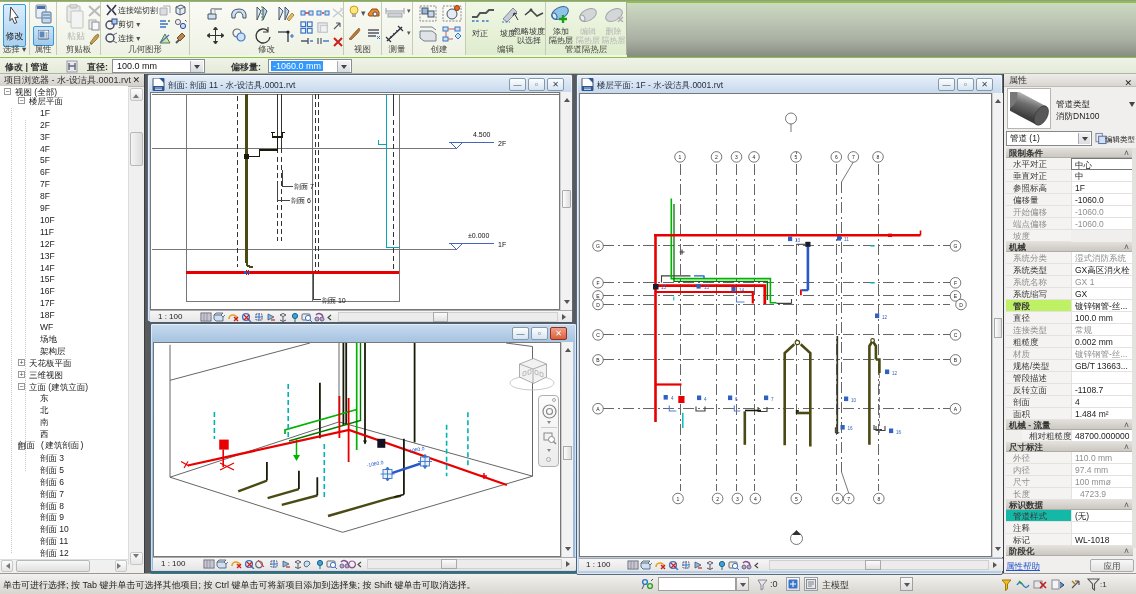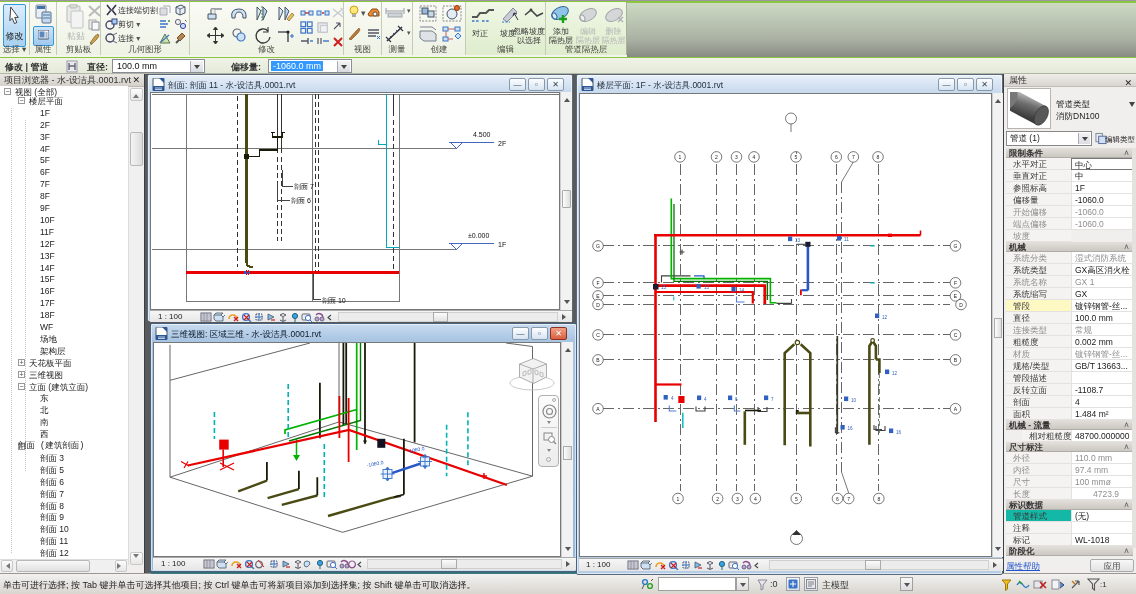--- a/index.html
+++ b/index.html
@@ -442,21 +442,21 @@
       <div class="abs" style="left:65px;top:155.6px;width:62px;height:12px;background:#701a75;border-bottom:1px solid #e4e2df;border-left:1px solid #e4e2df;font-size:8.5px;color:#8f8f8f;line-height:12px;padding-left:3px;overflow:hidden;white-space:nowrap;margin-top:28px;">0.0000%</div>
       <div class="abs" style="left:0;top:167.6px;width:127px;height:10px;background:linear-gradient(#e3e0db,#cbc7c1);border-bottom:1px solid #b0ada8;font-size:8.5px;font-weight:bold;color:#333;line-height:10px;padding-left:3px;">机械<span style="position:absolute;right:4px;font-weight:normal;color:#555;">˄</span></div>
       <div class="abs" style="left:0;top:177.6px;width:65px;height:12px;background:#f4f3f1;border-bottom:1px solid #e4e2df;font-size:8.5px;color:#8f8f8f;line-height:12px;padding-left:7px;overflow:hidden;white-space:nowrap;">系统分类</div>
       <div class="abs" style="left:65px;top:177.6px;width:62px;height:12px;background:#fff;border-bottom:1px solid #e4e2df;border-left:1px solid #e4e2df;font-size:8.5px;color:#8f8f8f;line-height:12px;padding-left:3px;overflow:hidden;white-space:nowrap;">湿式消防系统</div>
       <div class="abs" style="left:0;top:189.6px;width:65px;height:12px;background:#f4f3f1;border-bottom:1px solid #e4e2df;font-size:8.5px;color:#3a3a3a;line-height:12px;padding-left:7px;overflow:hidden;white-space:nowrap;">系统类型</div>
       <div class="abs" style="left:65px;top:189.6px;width:62px;height:12px;background:#fff;border-bottom:1px solid #e4e2df;border-left:1px solid #e4e2df;font-size:8.5px;color:#1a1a1a;line-height:12px;padding-left:3px;overflow:hidden;white-space:nowrap;">GX高区消火栓</div>
       <div class="abs" style="left:0;top:201.6px;width:65px;height:12px;background:#f4f3f1;border-bottom:1px solid #e4e2df;font-size:8.5px;color:#8f8f8f;line-height:12px;padding-left:7px;overflow:hidden;white-space:nowrap;">系统名称</div>
       <div class="abs" style="left:65px;top:201.6px;width:62px;height:12px;background:#fff;border-bottom:1px solid #e4e2df;border-left:1px solid #e4e2df;font-size:8.5px;color:#8f8f8f;line-height:12px;padding-left:3px;overflow:hidden;white-space:nowrap;">GX 1</div>
       <div class="abs" style="left:0;top:213.6px;width:65px;height:12px;background:#f4f3f1;border-bottom:1px solid #e4e2df;font-size:8.5px;color:#3a3a3a;line-height:12px;padding-left:7px;overflow:hidden;white-space:nowrap;">系统缩写</div>
       <div class="abs" style="left:65px;top:213.6px;width:62px;height:12px;background:#fff;border-bottom:1px solid #e4e2df;border-left:1px solid #e4e2df;font-size:8.5px;color:#1a1a1a;line-height:12px;padding-left:3px;overflow:hidden;white-space:nowrap;">GX</div>
-      <div class="abs" style="left:0;top:225.6px;width:65px;height:12px;background:#fef9c3;border-bottom:1px solid #e4e2df;font-size:8.5px;color:#3a3a3a;line-height:12px;padding-left:7px;overflow:hidden;white-space:nowrap;">管段</div>
+      <div class="abs" style="left:0;top:225.6px;width:65px;height:12px;background:#bef264;border-bottom:1px solid #e4e2df;font-size:8.5px;color:#3a3a3a;line-height:12px;padding-left:7px;overflow:hidden;white-space:nowrap;font-weight:bold;">管段</div>
       <div class="abs" style="left:65px;top:225.6px;width:62px;height:12px;background:#fff;border-bottom:1px solid #e4e2df;border-left:1px solid #e4e2df;font-size:8.5px;color:#1a1a1a;line-height:12px;padding-left:3px;overflow:hidden;white-space:nowrap;">镀锌钢管-丝...</div>
       <div class="abs" style="left:0;top:237.6px;width:65px;height:12px;background:#f4f3f1;border-bottom:1px solid #e4e2df;font-size:8.5px;color:#3a3a3a;line-height:12px;padding-left:7px;overflow:hidden;white-space:nowrap;">直径</div>
       <div class="abs" style="left:65px;top:237.6px;width:62px;height:12px;background:#fff;border-bottom:1px solid #e4e2df;border-left:1px solid #e4e2df;font-size:8.5px;color:#1a1a1a;line-height:12px;padding-left:3px;overflow:hidden;white-space:nowrap;">100.0 mm</div>
       <div class="abs" style="left:0;top:249.6px;width:65px;height:12px;background:#f4f3f1;border-bottom:1px solid #e4e2df;font-size:8.5px;color:#8f8f8f;line-height:12px;padding-left:7px;overflow:hidden;white-space:nowrap;">连接类型</div>
       <div class="abs" style="left:65px;top:249.6px;width:62px;height:12px;background:#fff;border-bottom:1px solid #e4e2df;border-left:1px solid #e4e2df;font-size:8.5px;color:#8f8f8f;line-height:12px;padding-left:3px;overflow:hidden;white-space:nowrap;">常规</div>
       <div class="abs" style="left:0;top:261.6px;width:65px;height:12px;background:#f4f3f1;border-bottom:1px solid #e4e2df;font-size:8.5px;color:#3a3a3a;line-height:12px;padding-left:7px;overflow:hidden;white-space:nowrap;">粗糙度</div>
       <div class="abs" style="left:65px;top:261.6px;width:62px;height:12px;background:#fff;border-bottom:1px solid #e4e2df;border-left:1px solid #e4e2df;font-size:8.5px;color:#1a1a1a;line-height:12px;padding-left:3px;overflow:hidden;white-space:nowrap;">0.002 mm</div>
       <div class="abs" style="left:0;top:273.6px;width:65px;height:12px;background:#f4f3f1;border-bottom:1px solid #e4e2df;font-size:8.5px;color:#8f8f8f;line-height:12px;padding-left:7px;overflow:hidden;white-space:nowrap;">材质</div>
       <div class="abs" style="left:65px;top:273.6px;width:62px;height:12px;background:#fff;border-bottom:1px solid #e4e2df;border-left:1px solid #e4e2df;font-size:8.5px;color:#8f8f8f;line-height:12px;padding-left:3px;overflow:hidden;white-space:nowrap;">镀锌钢管-丝...</div>
       <div class="abs" style="left:0;top:285.6px;width:65px;height:12px;background:#f4f3f1;border-bottom:1px solid #e4e2df;font-size:8.5px;color:#3a3a3a;line-height:12px;padding-left:7px;overflow:hidden;white-space:nowrap;">规格/类型</div>
@@ -473,21 +473,21 @@
       <div class="abs" style="left:16px;top:355.6px;width:65px;height:12px;background:#f4f3f1;border-bottom:1px solid #e4e2df;font-size:8.5px;color:#3a3a3a;line-height:12px;padding-left:7px;overflow:hidden;white-space:nowrap;">相对粗糙度</div>
       <div class="abs" style="left:65px;top:355.6px;width:62px;height:12px;background:#fff;border-bottom:1px solid #e4e2df;border-left:1px solid #e4e2df;font-size:8.5px;color:#1a1a1a;line-height:12px;padding-left:3px;overflow:hidden;white-space:nowrap;">48700.000000</div>
       <div class="abs" style="left:0;top:367.6px;width:127px;height:10px;background:linear-gradient(#e3e0db,#cbc7c1);border-bottom:1px solid #b0ada8;font-size:8.5px;font-weight:bold;color:#333;line-height:10px;padding-left:3px;">尺寸标注<span style="position:absolute;right:4px;font-weight:normal;color:#555;">˄</span></div>
       <div class="abs" style="left:0;top:377.6px;width:65px;height:12px;background:#f4f3f1;border-bottom:1px solid #e4e2df;font-size:8.5px;color:#8f8f8f;line-height:12px;padding-left:7px;overflow:hidden;white-space:nowrap;">外径</div>
       <div class="abs" style="left:65px;top:377.6px;width:62px;height:12px;background:#fff;border-bottom:1px solid #e4e2df;border-left:1px solid #e4e2df;font-size:8.5px;color:#8f8f8f;line-height:12px;padding-left:3px;overflow:hidden;white-space:nowrap;">110.0 mm</div>
       <div class="abs" style="left:0;top:389.6px;width:65px;height:12px;background:#f4f3f1;border-bottom:1px solid #e4e2df;font-size:8.5px;color:#8f8f8f;line-height:12px;padding-left:7px;overflow:hidden;white-space:nowrap;">内径</div>
       <div class="abs" style="left:65px;top:389.6px;width:62px;height:12px;background:#fff;border-bottom:1px solid #e4e2df;border-left:1px solid #e4e2df;font-size:8.5px;color:#8f8f8f;line-height:12px;padding-left:3px;overflow:hidden;white-space:nowrap;">97.4 mm</div>
       <div class="abs" style="left:0;top:401.6px;width:65px;height:12px;background:#f4f3f1;border-bottom:1px solid #e4e2df;font-size:8.5px;color:#8f8f8f;line-height:12px;padding-left:7px;overflow:hidden;white-space:nowrap;">尺寸</div>
       <div class="abs" style="left:65px;top:401.6px;width:62px;height:12px;background:#fff;border-bottom:1px solid #e4e2df;border-left:1px solid #e4e2df;font-size:8.5px;color:#8f8f8f;line-height:12px;padding-left:3px;overflow:hidden;white-space:nowrap;">100 mmø</div>
       <div class="abs" style="left:0;top:413.6px;width:65px;height:12px;background:#f4f3f1;border-bottom:1px solid #e4e2df;font-size:8.5px;color:#8f8f8f;line-height:12px;padding-left:7px;overflow:hidden;white-space:nowrap;">长度</div>
-      <div class="abs" style="left:65px;top:413.6px;width:62px;height:12px;background:#fff;border-bottom:1px solid #e4e2df;border-left:1px solid #e4e2df;font-size:8.5px;color:#8f8f8f;line-height:12px;padding-left:21px;overflow:hidden;white-space:nowrap;">4723.9</div>
+      <div class="abs" style="left:65px;top:413.6px;width:62px;height:12px;background:#fff;border-bottom:1px solid #e4e2df;border-left:1px solid #e4e2df;font-size:8.5px;color:#8f8f8f;line-height:12px;padding-left:8px;overflow:hidden;white-space:nowrap;">4723.9</div>
       <div class="abs" style="left:0;top:425.6px;width:127px;height:10px;background:linear-gradient(#e3e0db,#cbc7c1);border-bottom:1px solid #b0ada8;font-size:8.5px;font-weight:bold;color:#333;line-height:10px;padding-left:3px;">标识数据<span style="position:absolute;right:4px;font-weight:normal;color:#555;">˄</span></div>
       <div class="abs" style="left:0;top:435.6px;width:65px;height:12px;background:#14b8a6;border-bottom:1px solid #e4e2df;font-size:8.5px;color:#3a3a3a;line-height:12px;padding-left:7px;overflow:hidden;white-space:nowrap;">管道样式</div>
       <div class="abs" style="left:65px;top:435.6px;width:62px;height:12px;background:#fff;border-bottom:1px solid #e4e2df;border-left:1px solid #e4e2df;font-size:8.5px;color:#1a1a1a;line-height:12px;padding-left:3px;overflow:hidden;white-space:nowrap;">(无)</div>
       <div class="abs" style="left:0;top:447.6px;width:65px;height:12px;background:#f4f3f1;border-bottom:1px solid #e4e2df;font-size:8.5px;color:#3a3a3a;line-height:12px;padding-left:7px;overflow:hidden;white-space:nowrap;">注释</div>
       <div class="abs" style="left:65px;top:447.6px;width:62px;height:12px;background:#fff;border-bottom:1px solid #e4e2df;border-left:1px solid #e4e2df;font-size:8.5px;color:#1a1a1a;line-height:12px;padding-left:3px;overflow:hidden;white-space:nowrap;"></div>
       <div class="abs" style="left:0;top:459.6px;width:65px;height:12px;background:#f4f3f1;border-bottom:1px solid #e4e2df;font-size:8.5px;color:#3a3a3a;line-height:12px;padding-left:7px;overflow:hidden;white-space:nowrap;">标记</div>
       <div class="abs" style="left:65px;top:459.6px;width:62px;height:12px;background:#fff;border-bottom:1px solid #e4e2df;border-left:1px solid #e4e2df;font-size:8.5px;color:#1a1a1a;line-height:12px;padding-left:3px;overflow:hidden;white-space:nowrap;">WL-1018</div>
       <div class="abs" style="left:0;top:471.6px;width:127px;height:10px;background:linear-gradient(#e3e0db,#cbc7c1);border-bottom:1px solid #b0ada8;font-size:8.5px;font-weight:bold;color:#333;line-height:10px;padding-left:3px;">阶段化<span style="position:absolute;right:4px;font-weight:normal;color:#555;">˄</span></div>
   </div>
   <div class="abs" style="left:2px;top:487px;width:50px;font-size:8.5px;color:#2255cc;text-decoration:underline;">属性帮助</div>
@@ -874,26 +874,20 @@
         <circle cx="117" cy="7" r="2" fill="#c8a0d0" stroke="#668"></circle>
         <circle cx="122" cy="7" r="2" fill="#c8a0d0" stroke="#668"></circle>
       <path d="M131 3 l-3 2.5 l3 2.5" fill="none" stroke="#444" stroke-width="1.1"></path>
     </svg>
     <div class="abs" style="left:190px;top:1px;right:14px;height:10px;background:#ececec;border:1px solid #d0d0d0;"></div>
     <div class="abs" style="left:286px;top:1px;width:16px;height:10px;background:linear-gradient(#fbfbfb,#e2e2e2);border:1px solid #aaa;"></div>
     <div class="abs" style="right:3px;top:3px;width:0;height:0;border:3px solid transparent;border-left:4px solid #555;"></div>
   </div>
 </div>
 <div class="win" id="w2" style="left:150px;top:323px;width:427px;height:249px;background:linear-gradient(#c9dcf0,#a9c5e2 16px,#96b9dc);border-color:#49617a;box-shadow:inset 0 0 0 1px rgba(255,255,255,.55), 0 2px 0 rgba(45,115,125,.85);">
-  <div class="wtitle" style="color:#0a1828;"><svg style="vertical-align:-3px;margin:0 3px 0 2px" width="13" height="13" viewBox="0 0 13 13">
-        <rect x="1" y="0" width="11" height="13" rx="1" fill="#fff" stroke="#456"></rect>
-        <path d="M7 0 h5 v5 z" fill="#2b5797"></path>
-        <rect x="1" y="8" width="11" height="5" fill="#2b5797"></rect>
-        <path d="M3 10 h7 M3 11.5 h7" stroke="#fff" stroke-width=".7"></path>
-      </svg>三维视图: 区域三维 - 水-设洁具.0001.rvt</div>
   <div class="wbtns" style="right:6px;">
       <div class="wbtn" style="left:0;">—</div>
       <div class="wbtn" style="left:19px;">▫</div>
       <div class="wbtn close-red" style="left:38px;">✕</div>
     </div>
   <div class="wcontent" style="left:2px;top:18px;width:408px;height:215px;">
     <svg width="406" height="210" viewBox="0 0 406 210" style="position:absolute;left:0;top:0">
 
       <g stroke="#555" stroke-width="0.9" fill="none">
         <path d="M16 1.8 V134.2 M185 0 V78.9 M378.5 3.5 V133.2"></path>

